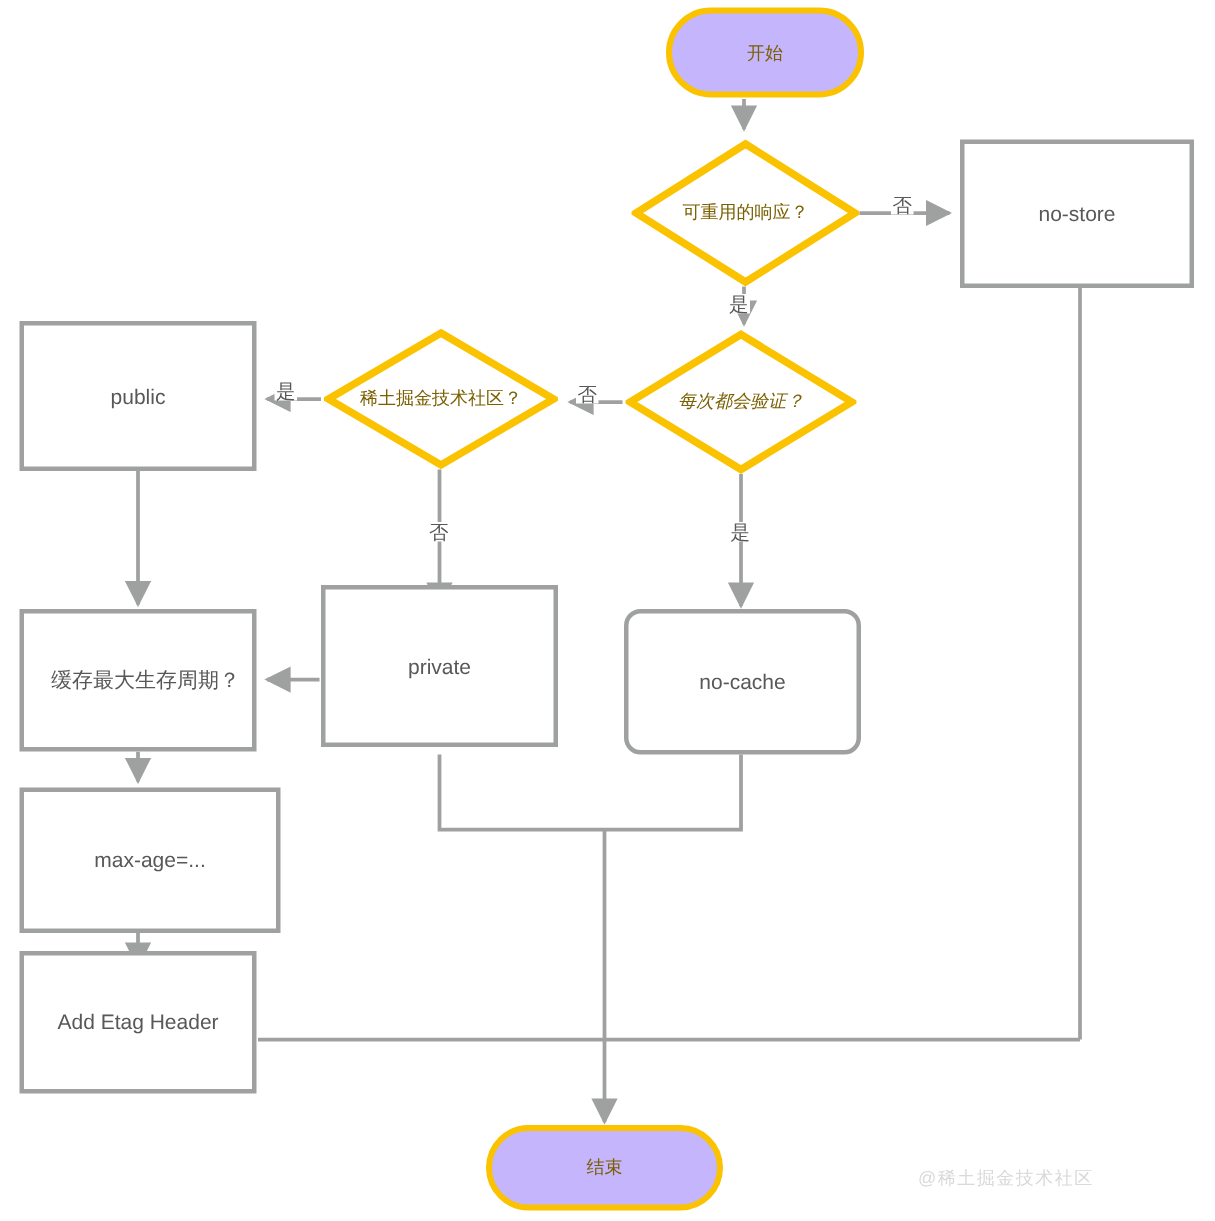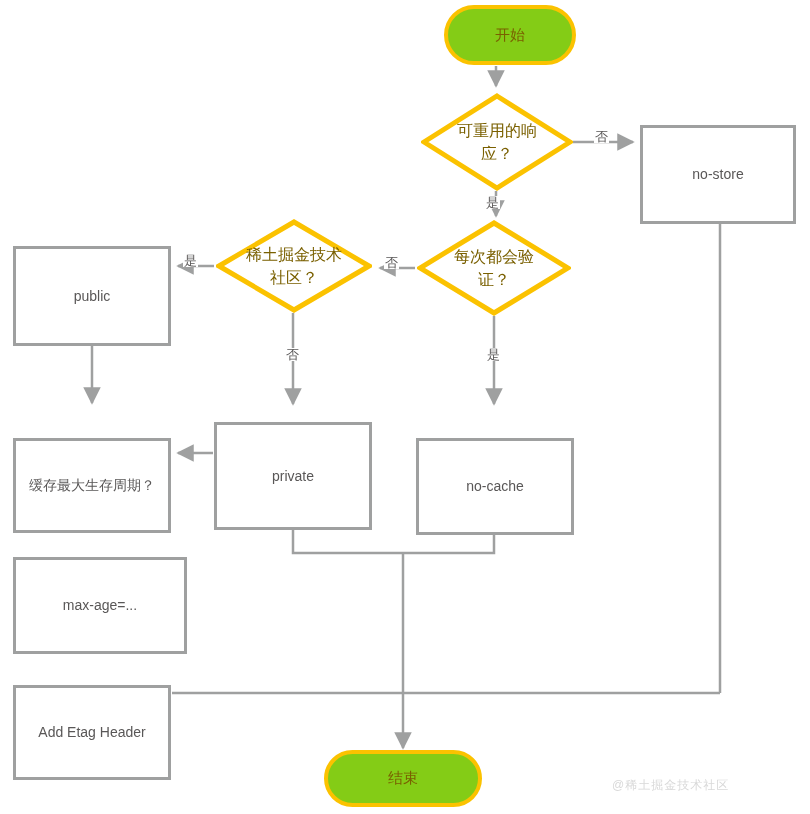--- a/index.html
+++ b/index.html
@@ -31,37 +31,36 @@
     align-items: center;
     justify-content: center;
     text-align: center;
   }
   .proc {
     border: 3px solid #9fa0a0;
     background: #ffffff;
     color: #595757;
     font-size: 14px;
     line-height: 1.45;
-    margin-top: 32px;
   }
   .proc .lbl {
     padding: 0 8px;
     max-width: 95%;
   }
   .terminal {
     border: 4px solid #fbc200;
-    background: #84cc16;
+    background: #c4b5fd;
     border-radius: 30px;
     color: #7a6000;
-    font-size: 15px;
+    font-size: 12px;
   }
   .decision {
     background: transparent;
     color: #7a6000;
-    font-size: 16px;
+    font-size: 12px;
     line-height: 1.45;
   }
   .decision .dia {
     position: absolute;
     left: 0;
     top: 0;
     width: 100%;
     height: 100%;
   }
   .decision .lbl {
@@ -138,21 +137,21 @@
     <svg class="dia" viewBox="0 0 152 98" preserveAspectRatio="none">
       <polygon points="76,3 149,49 76,95 3,49" fill="#ffffff" stroke="#fbc200" stroke-width="5"></polygon>
     </svg>
     <span class="lbl">可重用的响应？</span>
   </div>
 
   <div class="node proc" style="left:640px; top:93px; width:156px; height:99px;">
     <span class="lbl">no-store</span>
   </div>
 
-  <div class="node decision" style="left:417px; top:220px; width:154px; height:96px;">
+  <div class="node decision" style="left:417px; top:220px; width:154px; height:96px;font-style:italic;">
     <svg class="dia" viewBox="0 0 154 96" preserveAspectRatio="none">
       <polygon points="77,3 151,48 77,93 3,48" fill="#ffffff" stroke="#fbc200" stroke-width="5"></polygon>
     </svg>
     <span class="lbl">每次都会验证？</span>
   </div>
 
   <div class="node decision" style="left:216px; top:219px; width:156px; height:94px;">
     <svg class="dia" viewBox="0 0 156 94" preserveAspectRatio="none">
       <polygon points="78,3 153,47 78,91 3,47" fill="#ffffff" stroke="#fbc200" stroke-width="5"></polygon>
     </svg>
@@ -160,33 +159,33 @@
   </div>
 
   <div class="node proc" style="left:13px; top:214px; width:158px; height:100px;">
     <span class="lbl">public</span>
   </div>
 
   <div class="node proc" style="left:214px; top:390px; width:158px; height:108px;">
     <span class="lbl">private</span>
   </div>
 
-  <div class="node proc" style="left:416px; top:406px; width:158px; height:97px;">
+  <div class="node proc" style="left:416px; top:406px; width:158px; height:97px;border-radius:11px;">
     <span class="lbl">no-cache</span>
   </div>
 
-  <div class="node proc" style="left:13px; top:406px; width:158px; height:95px;">
+  <div class="node proc" style="left:13px; top:406px; width:158px; height:95px;justify-content:flex-end;">
     <span class="lbl">缓存最大生存周期？</span>
   </div>
 
   <div class="node proc" style="left:13px; top:525px; width:174px; height:97px;">
     <span class="lbl">max-age=...</span>
   </div>
 
-  <div class="node proc" style="left:13px; top:653px; width:158px; height:95px;">
+  <div class="node proc" style="left:13px; top:634px; width:158px; height:95px;">
     <span class="lbl">Add Etag Header</span>
   </div>
 
   <div class="node terminal" style="left:324px; top:750px; width:158px; height:57px;">
     <span class="lbl">结束</span>
   </div>
 
   <span class="edge-label" style="left:594px; top:130px;">否</span>
 
   <span class="edge-label" style="left:485px; top:196px;">是</span>

